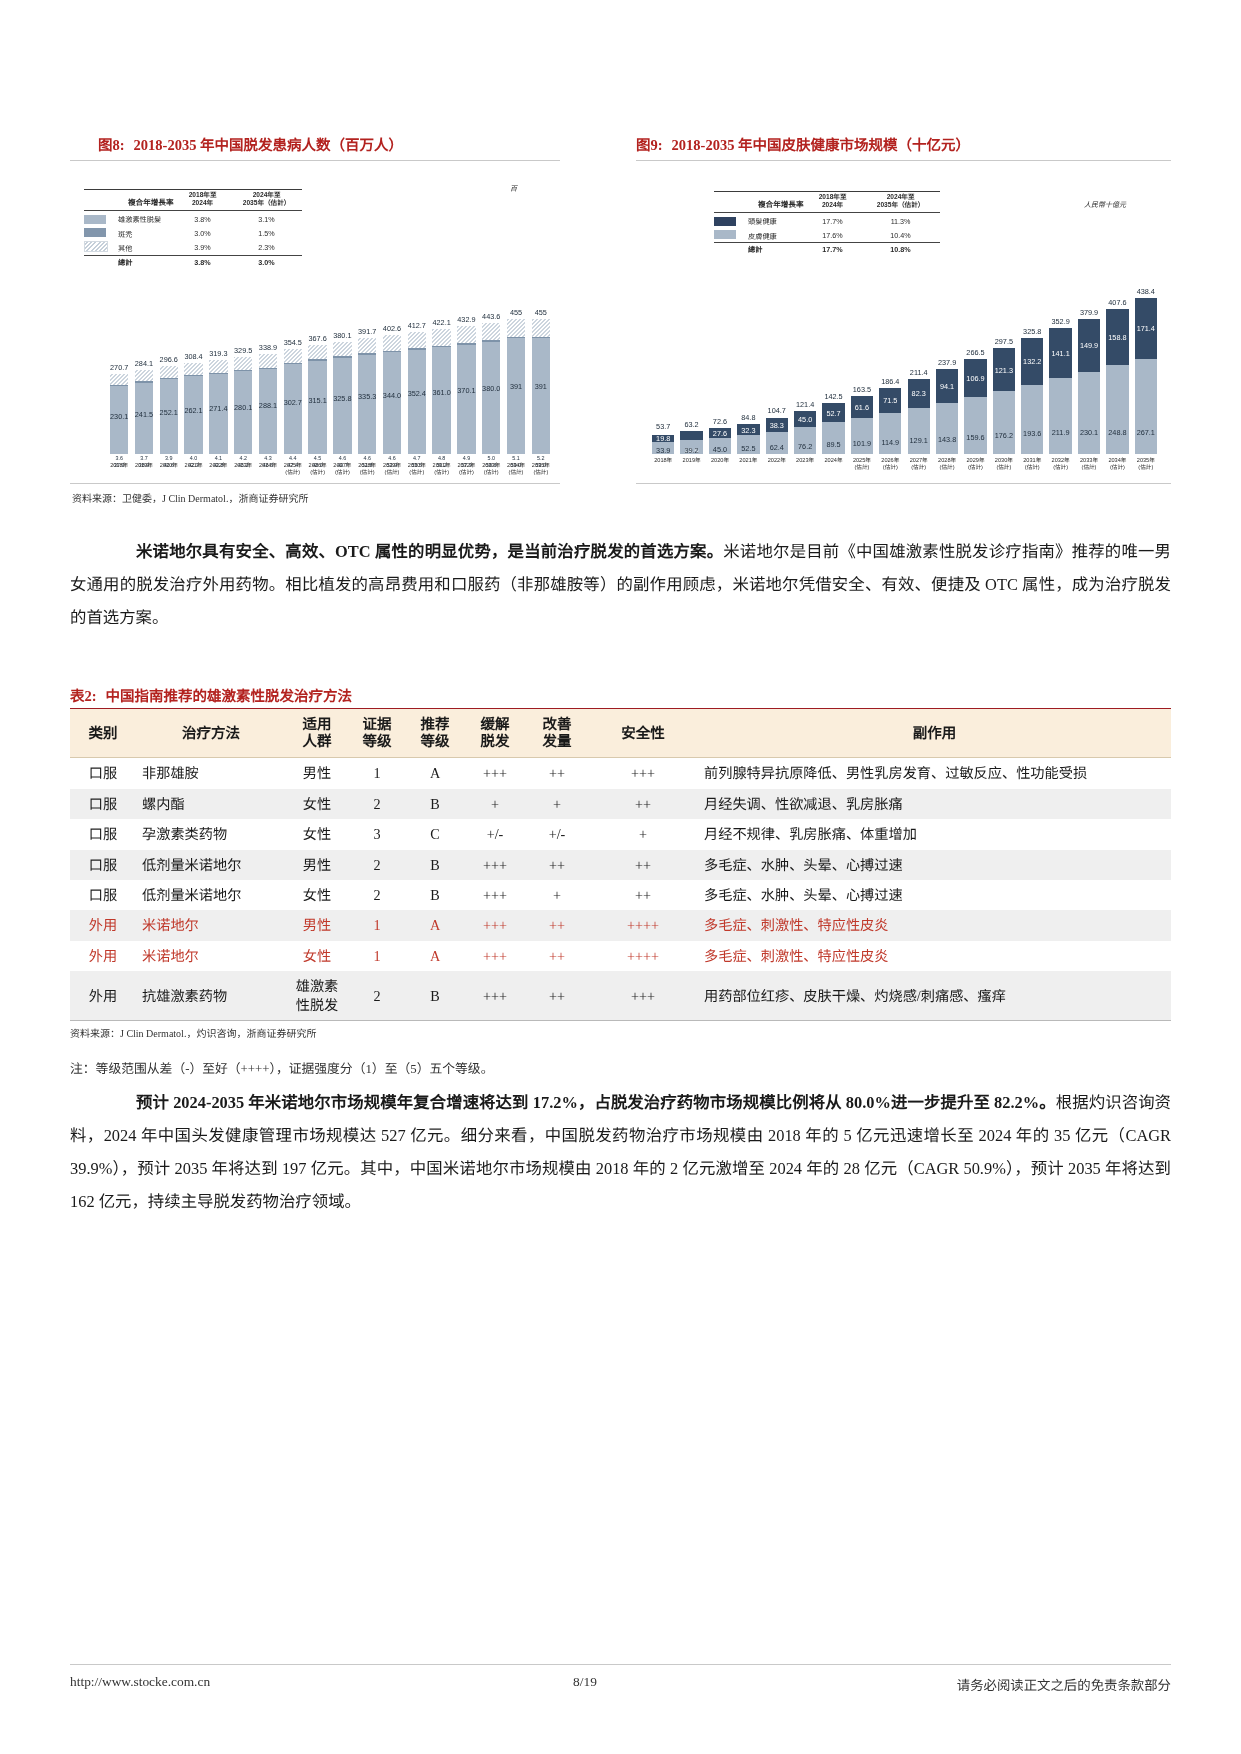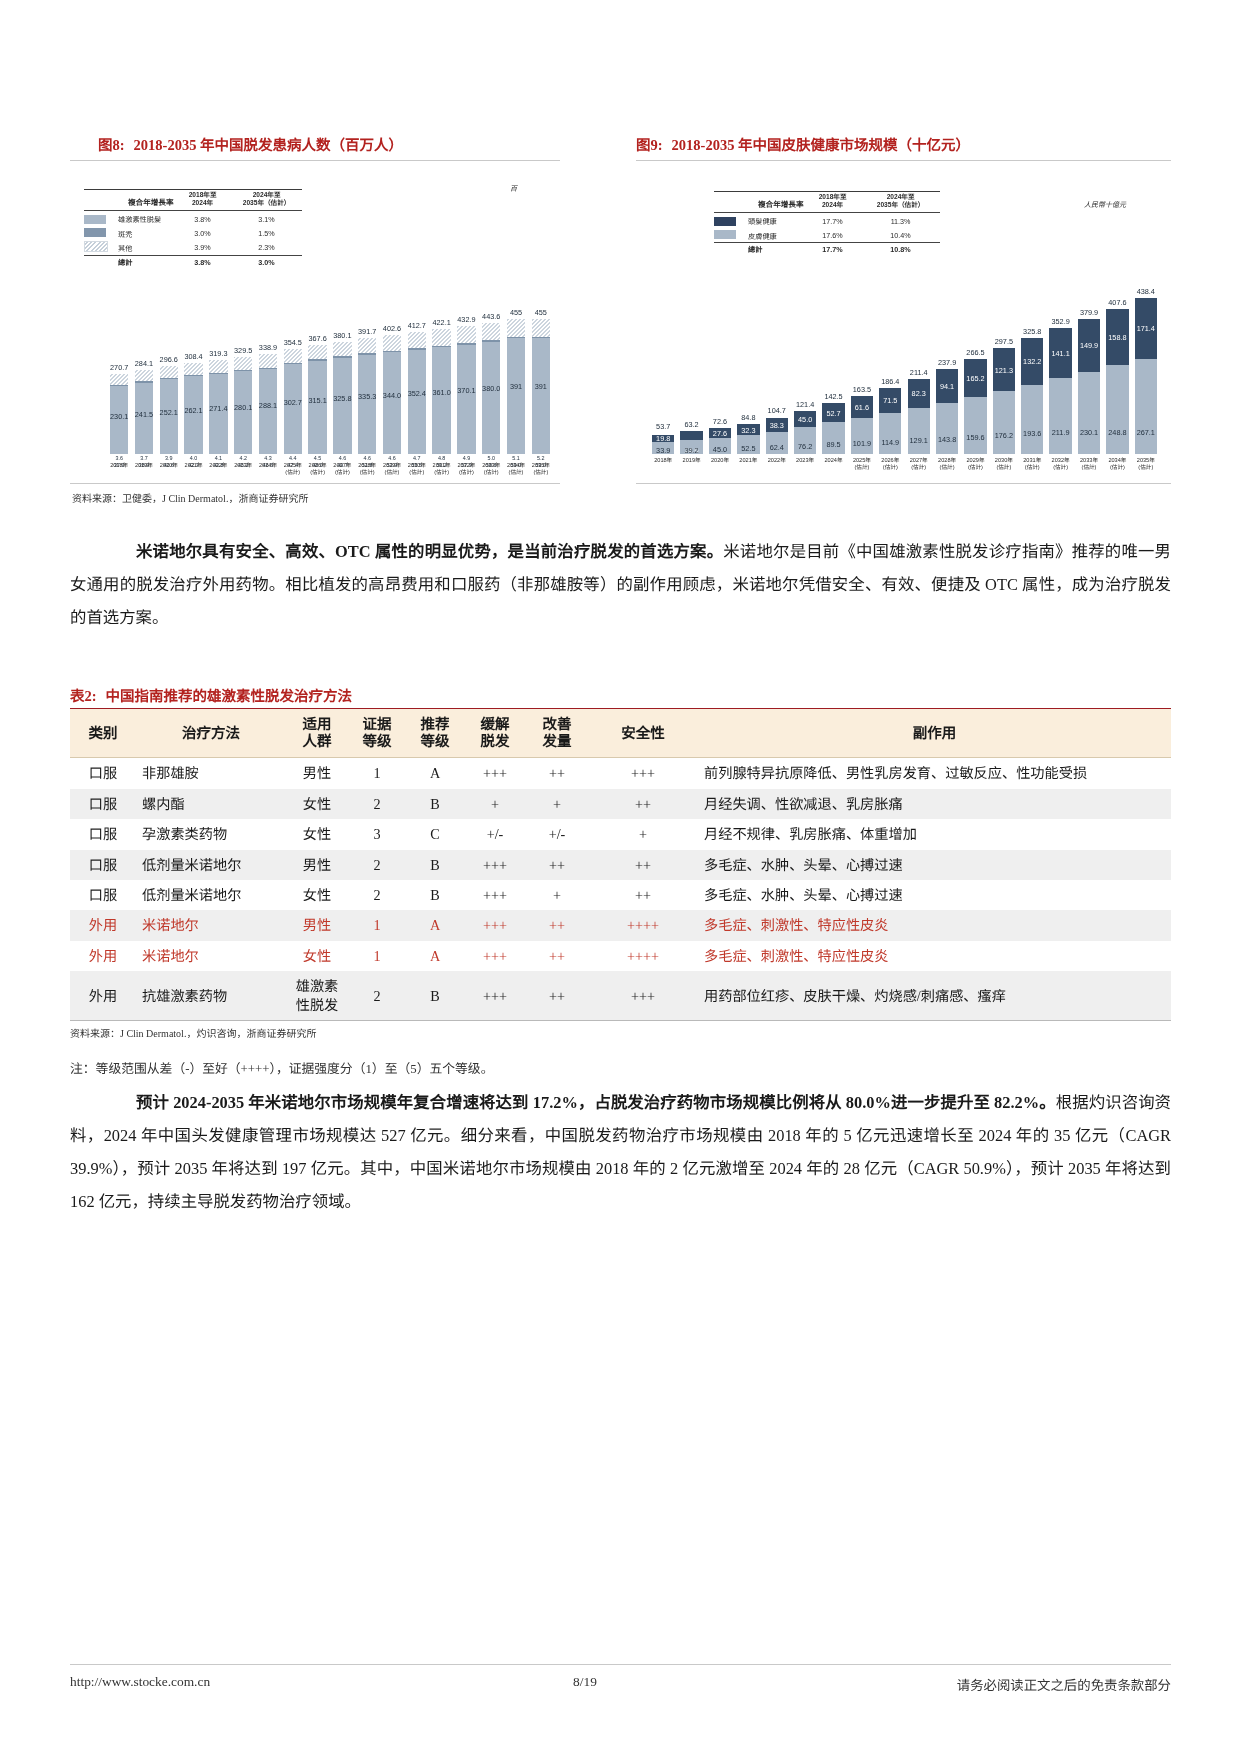--- a/index.html
+++ b/index.html
@@ -512,21 +512,21 @@
             <div class="seg seg-navy" style="bottom: 51.2517px; height: 33.5382px;"></div>
           </div>
           <div class="vtop" style="left: 272.083px; top: 79.2101px;">237.9</div>
           <div class="vin vin-w" style="left: 272.083px; top: 102.979px;">94.1</div>
           <div class="vin" style="left: 272.083px; top: 155.624px;">143.8</div>
           <div class="bar" style="left: 312.278px; width: 22.3889px; height: 94.9832px;">
             <div class="seg seg-light" style="bottom: 0px; height: 56.883px;"></div>
             <div class="seg seg-navy" style="bottom: 56.883px; height: 38.1002px;"></div>
           </div>
           <div class="vtop" style="left: 300.472px; top: 69.0168px;">266.5</div>
-          <div class="vin vin-w" style="left: 300.472px; top: 95.0669px;">165.2</div>
+          <div class="vin vin-w" style="left: 300.472px; top: 95.0669px;">106.9</div>
           <div class="vin" style="left: 300.472px; top: 153.935px;">159.6</div>
           <div class="bar" style="left: 340.667px; width: 22.3889px; height: 106.032px;">
             <div class="seg seg-light" style="bottom: 0px; height: 62.7994px;"></div>
             <div class="seg seg-navy" style="bottom: 62.7994px; height: 43.2325px;"></div>
           </div>
           <div class="vtop" style="left: 328.861px; top: 57.9681px;">297.5</div>
           <div class="vin vin-w" style="left: 328.861px; top: 86.5844px;">121.3</div>
           <div class="vin" style="left: 328.861px; top: 152.16px;">176.2</div>
           <div class="bar" style="left: 369.056px; width: 22.3889px; height: 116.118px;">
             <div class="seg seg-light" style="bottom: 0px; height: 69.0009px;"></div>

